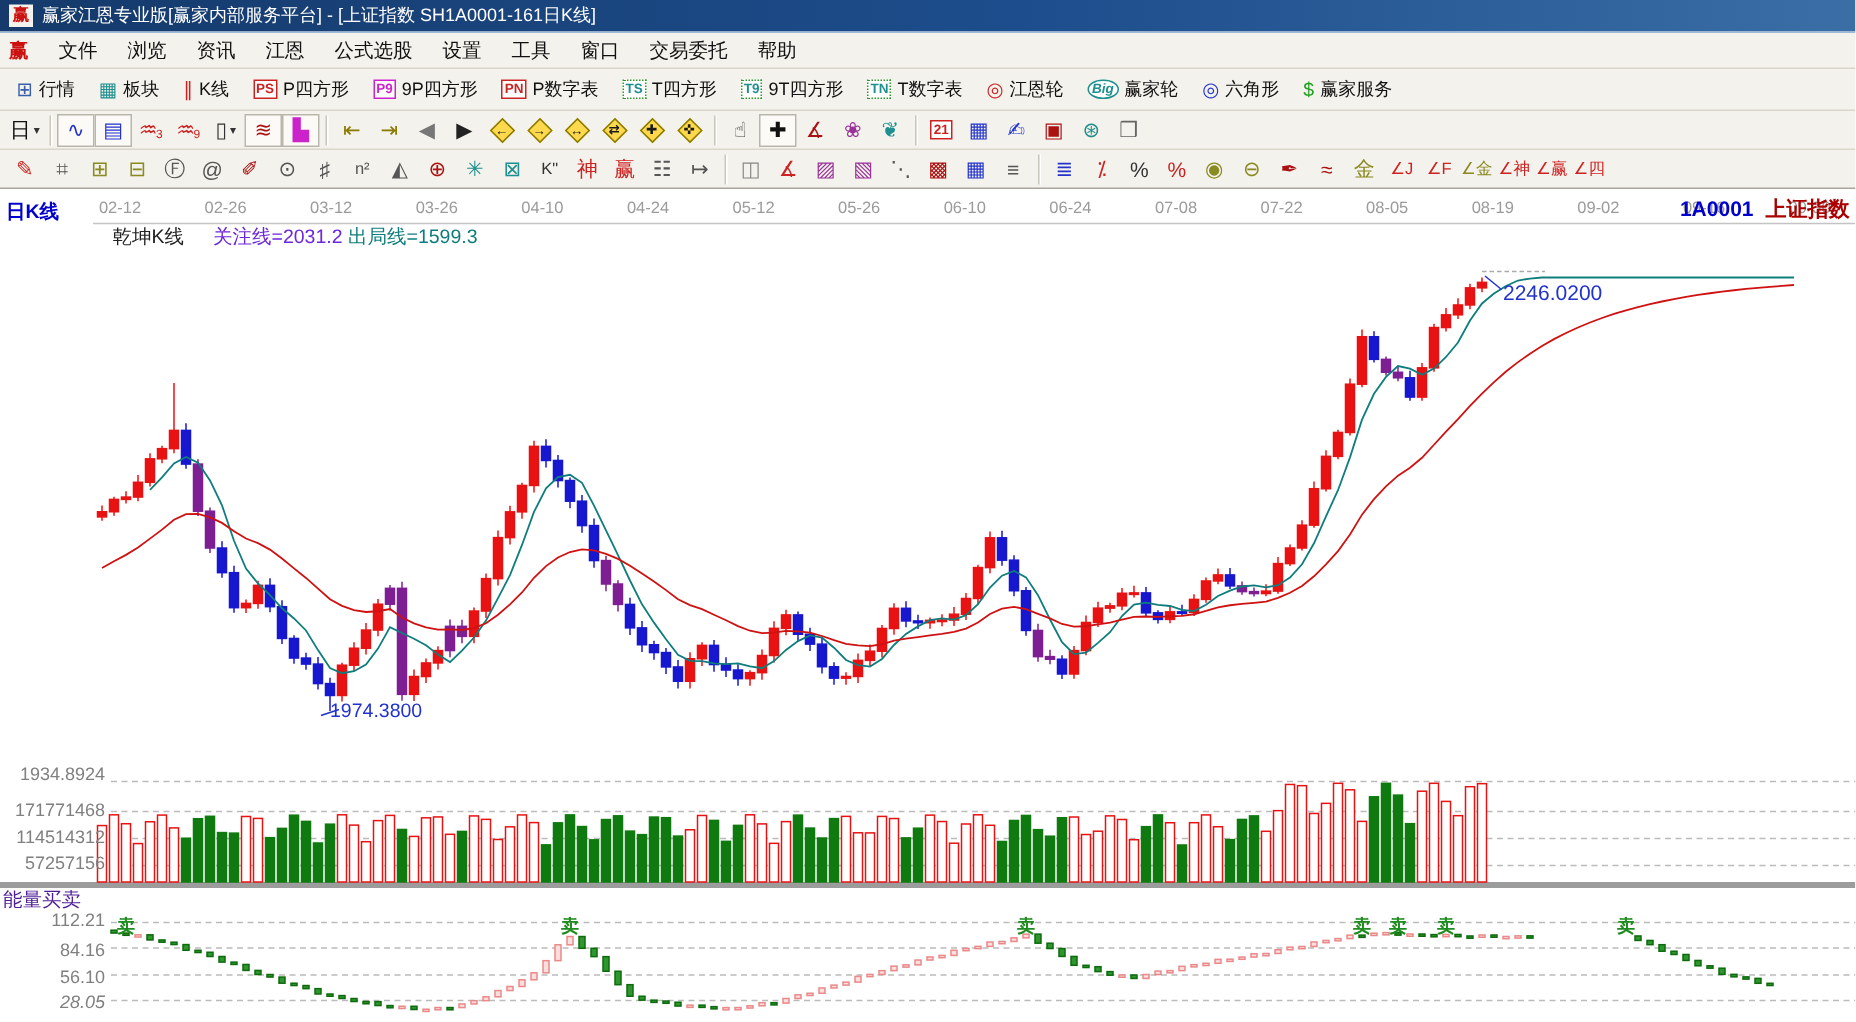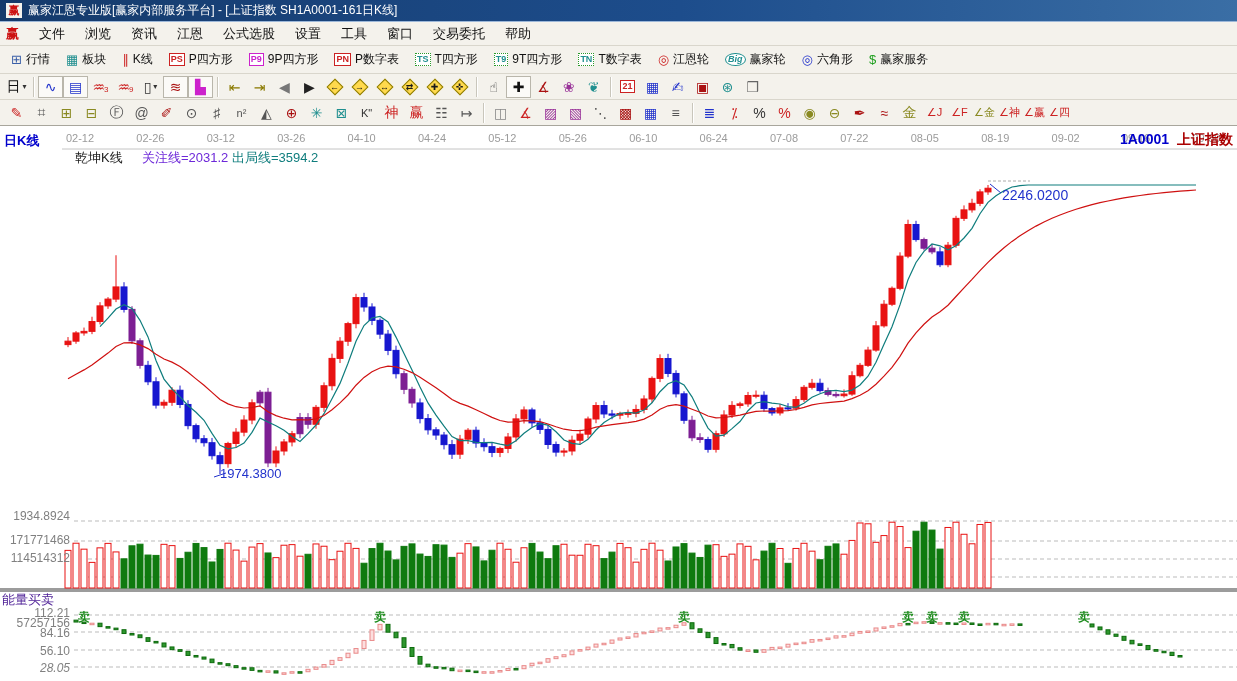--- a/index.html
+++ b/index.html
@@ -891,31 +891,31 @@
         <text x="684" y="621" text-anchor="middle" font-size="12" font-weight="bold" fill="#1e8c1e">卖</text>
         <text x="908" y="621" text-anchor="middle" font-size="12" font-weight="bold" fill="#1e8c1e">卖</text>
         <text x="932" y="621" text-anchor="middle" font-size="12" font-weight="bold" fill="#1e8c1e">卖</text>
         <text x="964" y="621" text-anchor="middle" font-size="12" font-weight="bold" fill="#1e8c1e">卖</text>
         <text x="1084" y="621" text-anchor="middle" font-size="12" font-weight="bold" fill="#1e8c1e">卖</text>
       </svg>
 
     <div class="plabel" id="lbl-period">日K线</div>
     <div class="plabel" id="lbl-overlay">乾坤K线</div>
     <div class="plabel" id="lbl-alert">关注线=2031.2</div>
-    <div class="plabel" id="lbl-exit">出局线=3594.2</div>
+    <div class="plabel" id="lbl-exit">出局线=1599.3</div>
     <div class="plabel" id="lbl-symbol">
       <span class="code">1A0001</span><span class="name">上证指数</span>
     </div>
     <div class="plabel" id="ann-high">2246.0200</div>
     <div class="plabel" id="ann-low">1974.3800</div>
     <div class="axis-num" style="top:382px;">1934.8924</div>
     <div id="vol-labels">
         <div class="axis-num" style="top: 406px;">171771468</div>
         <div class="axis-num" style="top: 424px;">114514312</div>
-        <div class="axis-num" style="top: 441px; margin-top: 48px;">57257156</div>
+        <div class="axis-num" style="top: 441px;">57257156</div>
       </div>
     <div class="plabel" id="lbl-osc-title">能量买卖</div>
     <div id="osc-labels">
         <div class="axis-num" style="top: 479px;">112.21</div>
         <div class="axis-num" style="top: 499px;">84.16</div>
         <div class="axis-num" style="top: 517px;">56.10</div>
         <div class="axis-num" style="top: 534px; font-style: italic;">28.05</div>
       </div>
   </div>
 </div>

